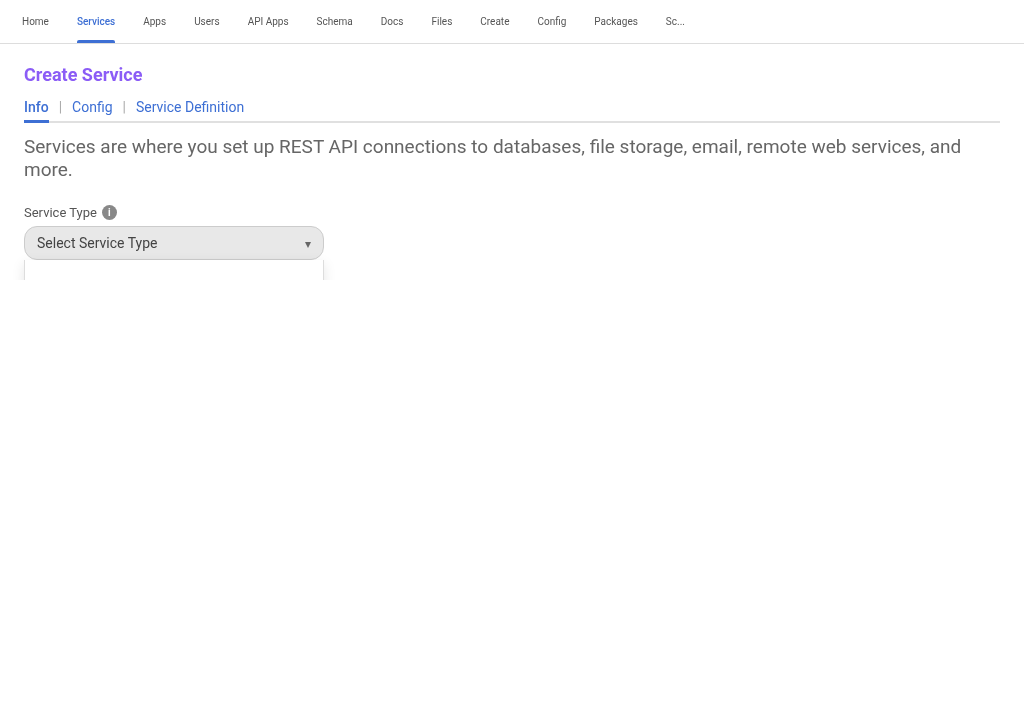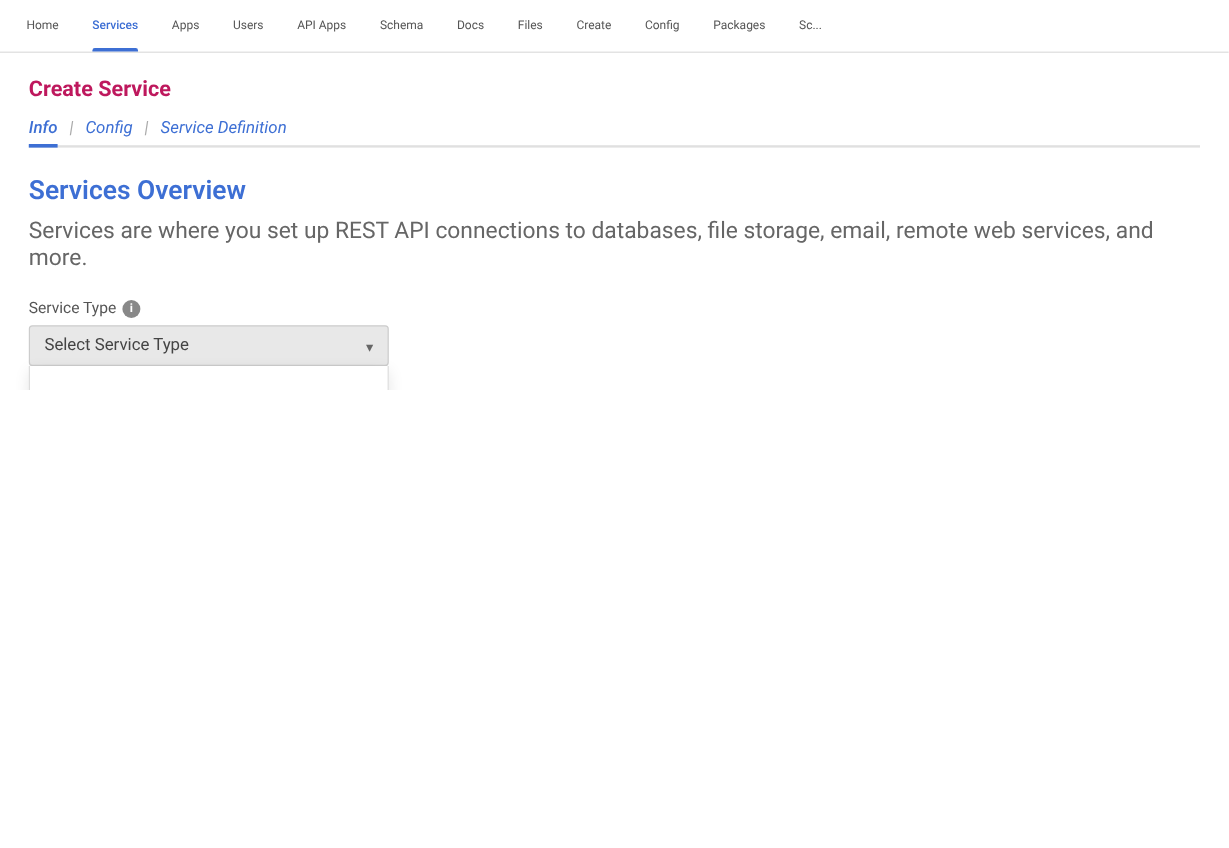--- a/index.html
+++ b/index.html
@@ -36,33 +36,32 @@
     }
 
     
     .page-content {
       padding: 20px 24px;
     }
 
     .page-title {
       font-size: 18px;
       font-weight: 700;
-      color: #be185d;
+      color: #8b5cf6;
       margin-bottom: 14px;
     }
 
     
     .sub-tabs {
       display: flex;
       align-items: center;
       gap: 0;
-      margin-bottom: 24px;
+      margin-bottom: 12px;
       border-bottom: 2px solid #e0e0e0;
       padding-bottom: 0;
-      font-style: italic;
     }
     .sub-tab {
       font-size: 14px;
       color: #3d6fd4;
       cursor: pointer;
       padding-bottom: 6px;
       position: relative;
     }
     .sub-tab.active {
       color: #3d6fd4;
@@ -121,21 +120,21 @@
 
     
     .dropdown-btn {
       display: flex;
       align-items: flex-end;
       justify-content: space-between;
       width: 300px;
       padding: 8px 12px;
       background: #e8e8e8;
       border: 1px solid #ccc;
-      border-radius: 3px;
+      border-radius: 13px;
       cursor: pointer;
       font-size: 14px;
       color: #444;
       position: relative;
     }
     .dropdown-btn::after {
       content: '▾';
       font-size: 12px;
       color: #666;
     }
@@ -226,21 +225,20 @@
   <div class="sub-tabs">
 
   <span class="sub-tab active">Info</span>
       <span class="sub-tab-sep">|</span>
       <span class="sub-tab">Config</span>
       <span class="sub-tab-sep">|</span>
       <span class="sub-tab">Service Definition</span>
     </div>
 
   
-  <h3 class="section-title">Services Overview</h3>
   <p class="section-desc">Services are where you set up REST API connections to databases, file storage, email, remote web services, and more.</p>
 
   
   <div class="service-type-label">
     <span>Service Type</span>
     <span class="info-icon">i</span>
   </div>
 
   <div class="dropdown-wrapper">
     <div class="dropdown-btn">

